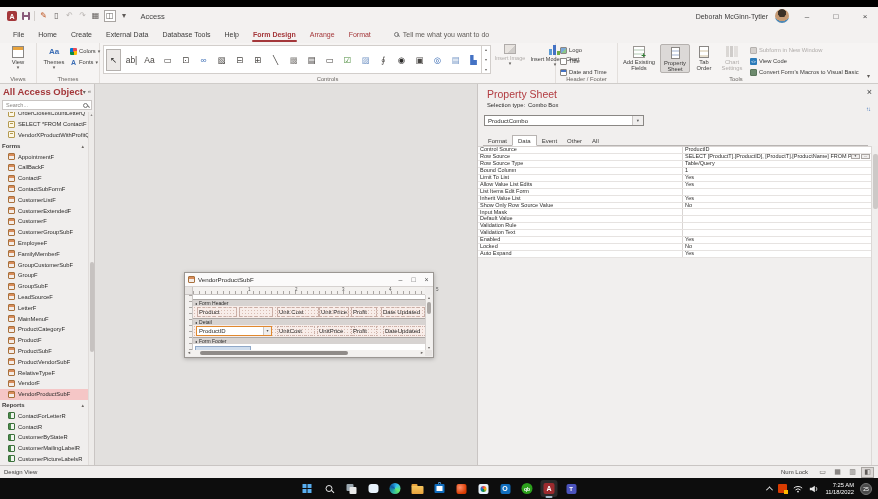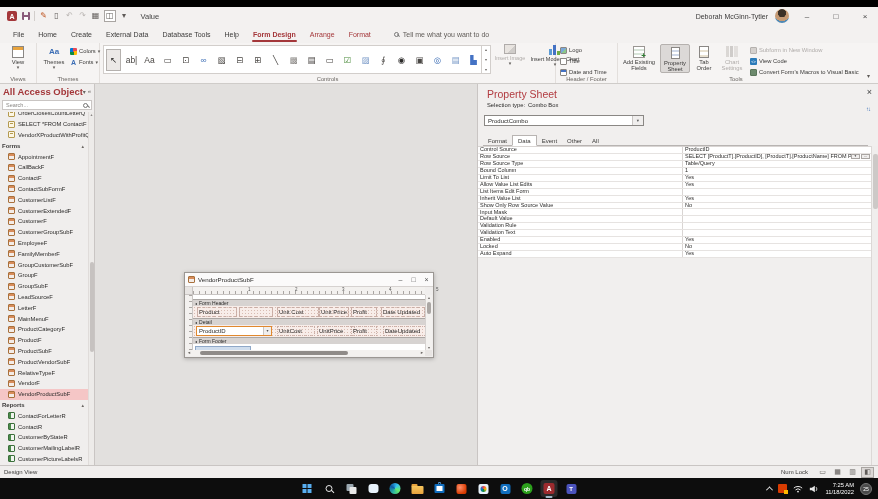--- a/index.html
+++ b/index.html
@@ -187,21 +187,21 @@
         </span>
         <span class="qsep"></span>
         <span class="qicon" style="color: rgb(192, 90, 40);">✎</span>
         <span class="qicon">▯</span>
         <span class="qicon dis">↶</span>
         <span class="qicon dis">↷</span>
         <span class="qicon">▦</span>
         <span class="qicon boxed">◫</span>
         <span class="qicon">▾</span>
       </div>
-    <div class="apptitle">Value</div>
+    <div class="apptitle">Access</div>
     <div class="tbright">
       <span class="username">Deborah McGinn-Tytler</span>
       <span class="avatar"></span>
       <span class="wc">–</span>
       <span class="wc">□</span>
       <span class="wc">×</span>
     </div>
   </div>
 
   <div class="menubar">

